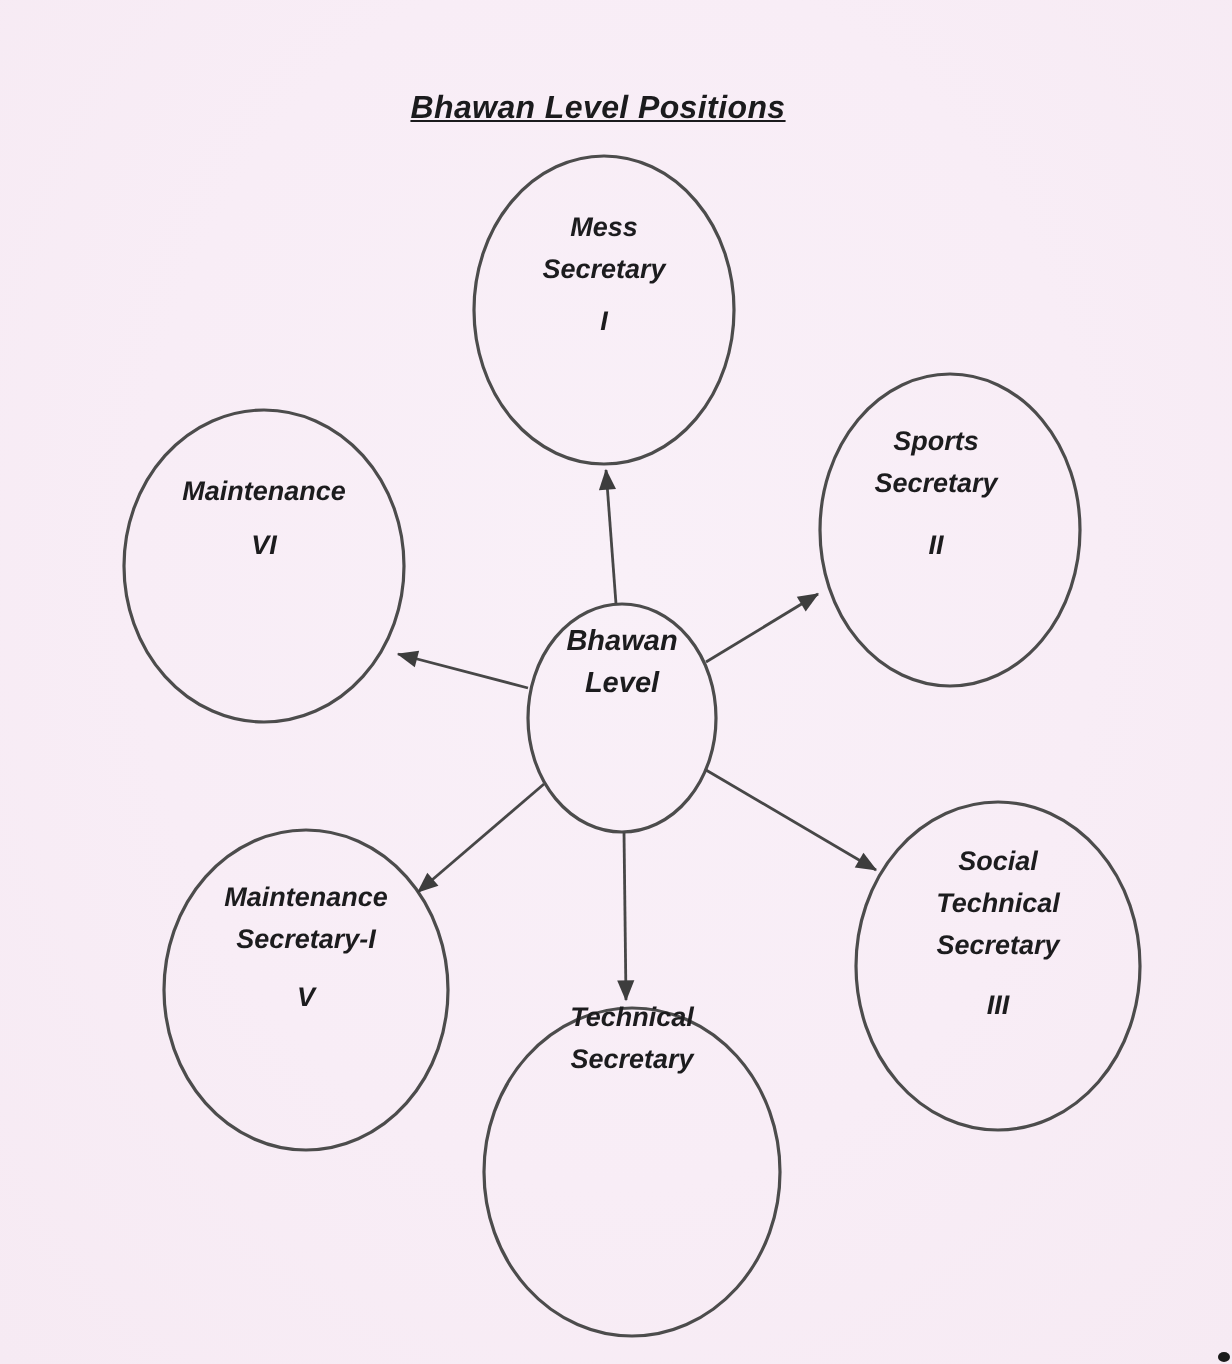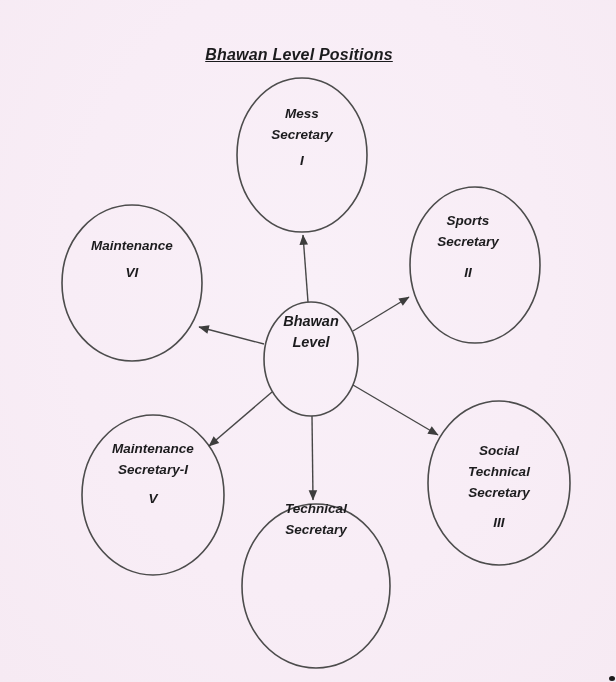--- a/index.html
+++ b/index.html
@@ -72,21 +72,21 @@
     <div>Secretary</div>
     <div class="numeral" style="margin-top:5px;">I</div>
   </div>
 
   <div class="node" style="left:403px; top:210px; width:130px;">
     <div>Sports</div>
     <div>Secretary</div>
     <div class="numeral" style="margin-top:10px;">II</div>
   </div>
 
-  <div class="node" style="left:429px; top:440px; width:140px;">
+  <div class="node" style="left:429px; top:420px; width:140px;">
     <div>Social</div>
     <div>Technical</div>
     <div>Secretary</div>
     <div class="numeral" style="margin-top:9px;text-align:center;">III</div>
   </div>
 
   <div class="node" style="left:242px; top:498px; width:148px;">
     <div>Technical</div>
     <div>Secretary</div>
   </div>

